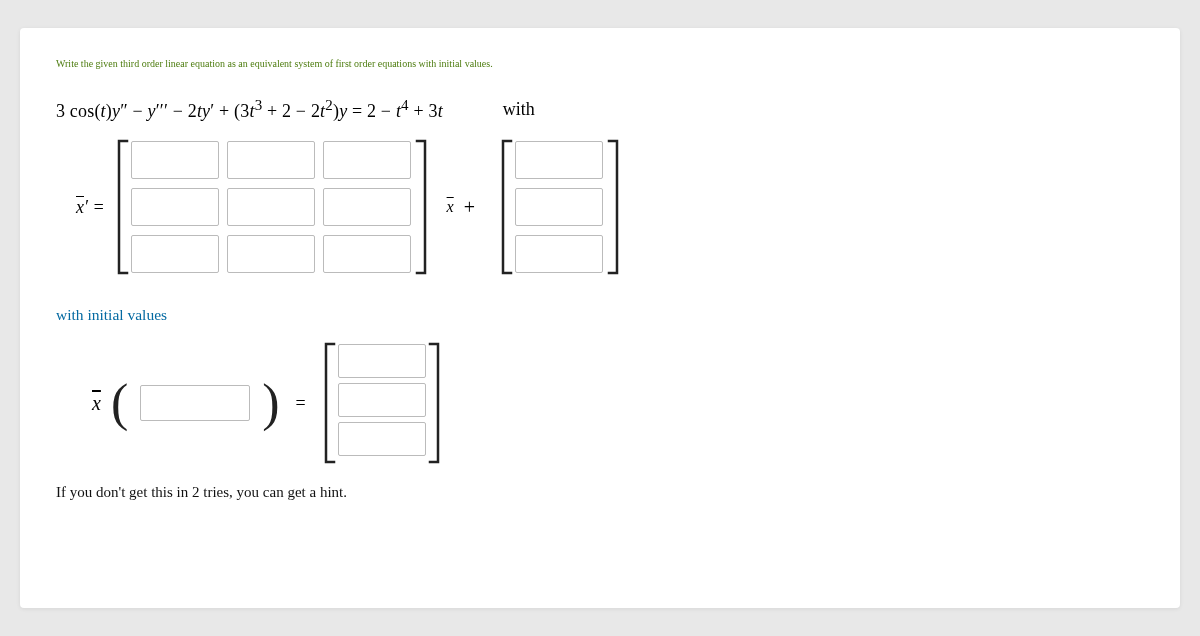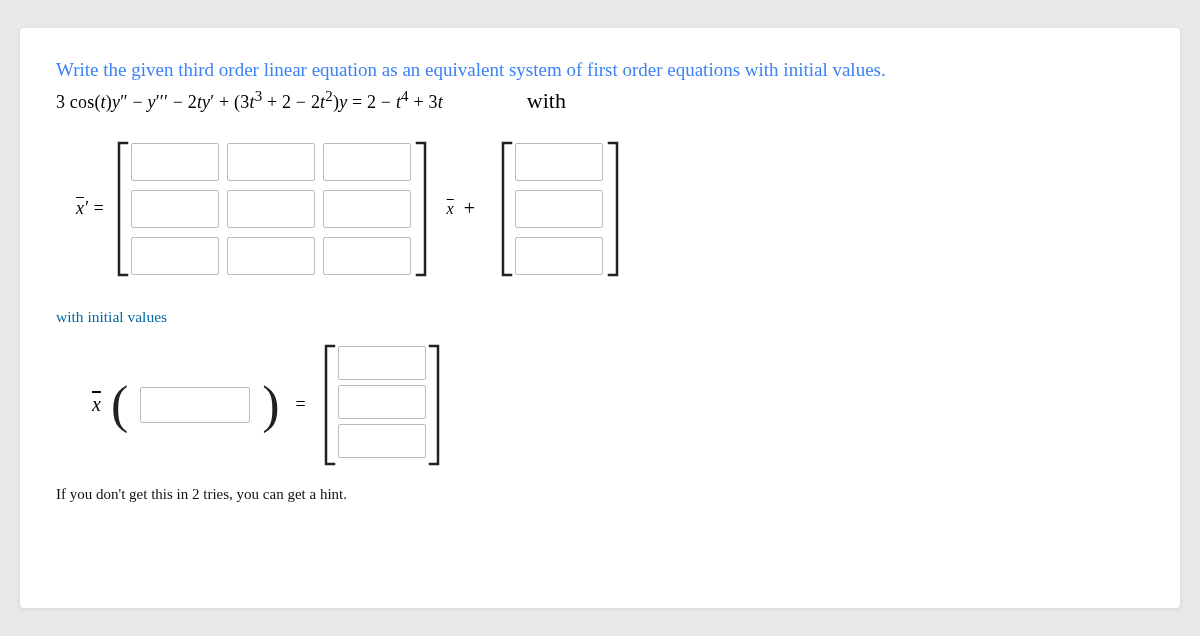--- a/index.html
+++ b/index.html
@@ -14,39 +14,38 @@
     }
     .card {
       background: #fff;
       border-radius: 4px;
       padding: 28px 36px 24px 36px;
       width: 1160px;
       min-height: 580px;
       box-shadow: 0 1px 4px rgba(0,0,0,0.08);
     }
     .problem-statement {
-      font-size: 19px;
-      margin-bottom: 3px;
-      color: #3b82f6;
+      font-size: 10px;
+      margin-bottom: 26px;
+      color: #4d7c0f;
       line-height: 1.5;
     }
     .equation-row {
       display: flex;
       align-items: center;
-      margin-bottom: 20px;
+      margin-bottom: 10px;
       flex-wrap: nowrap;
-      gap: 24px;
     }
     .equation-block {
       font-size: 18px;
       letter-spacing: 0.01em;
     }
     .with-block {
       margin-left: 60px;
-      font-size: 22px;
+      font-size: 18px;
       display: flex;
       align-items: flex-start;
       gap: 10px;
     }
     .substitution-row {
       font-size: 16px;
       margin-bottom: 22px;
     }
     
     .system-row {

